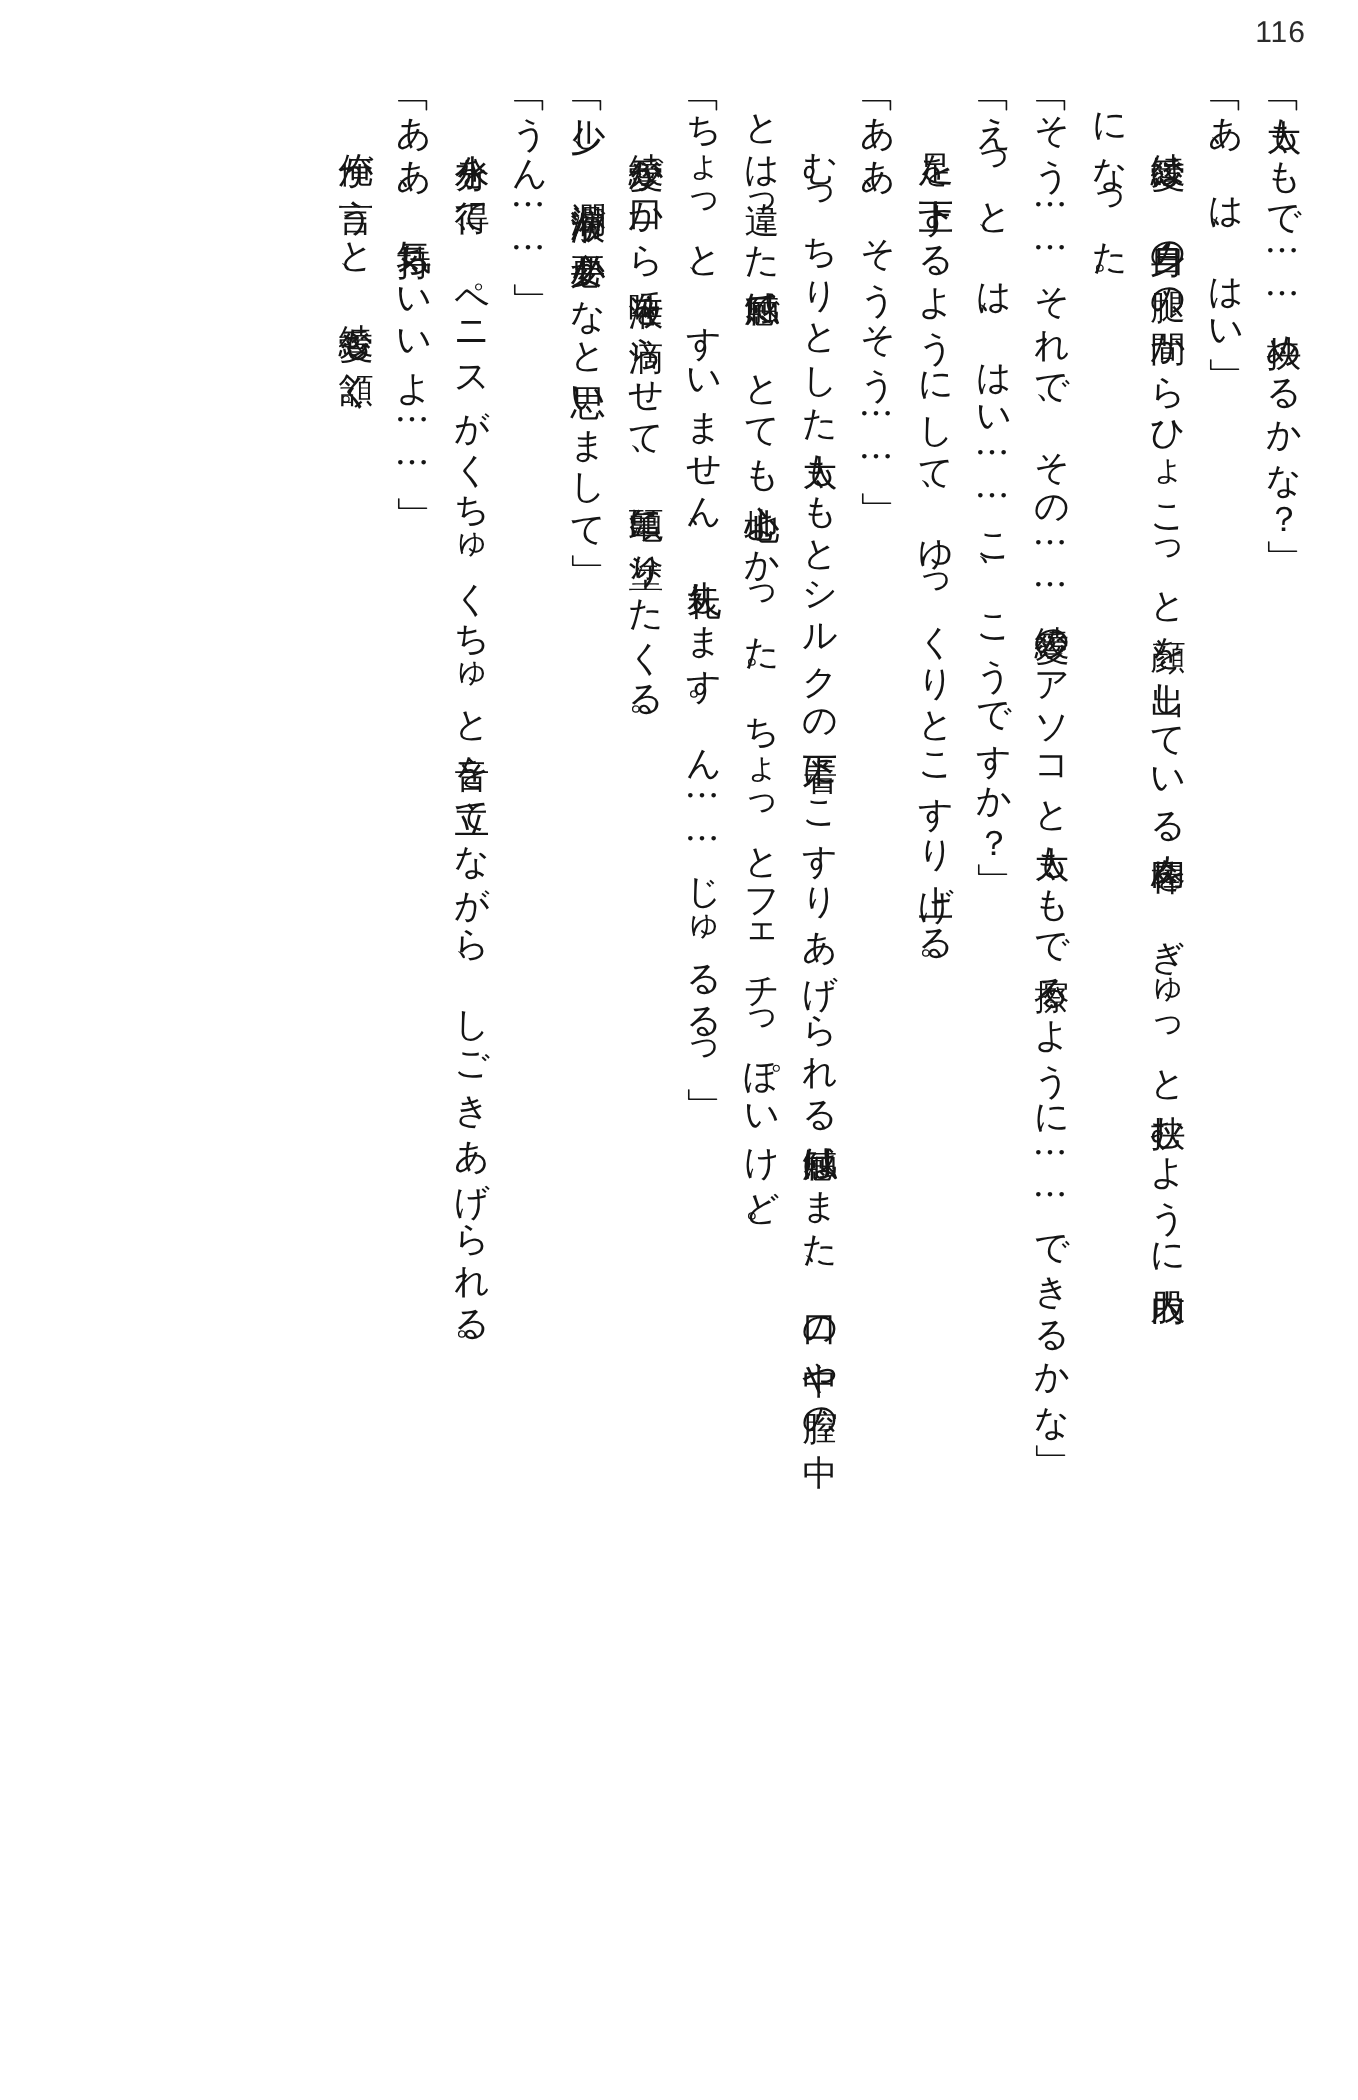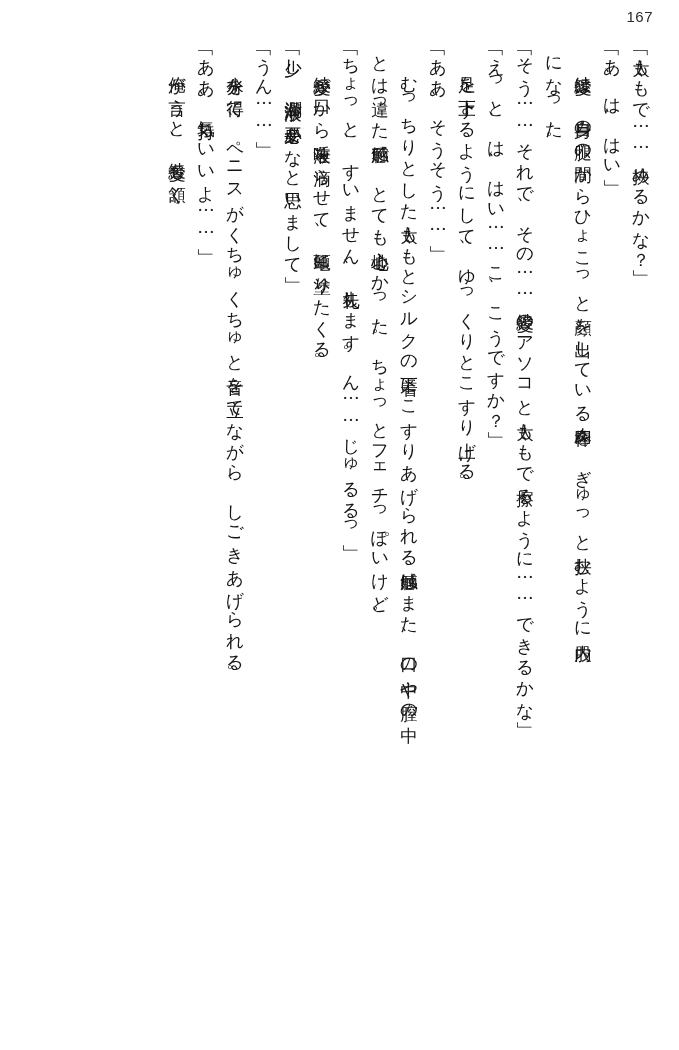--- a/index.html
+++ b/index.html
@@ -52,21 +52,21 @@
     white-space: pre;
     font-family: "DejaVu Serif", "Liberation Serif", serif;
     color: #151515;
   }
 </style>
 </head>
 <body>
 
 <div class="page">
 
-  <div class="page-number">167</div>
+  <div class="page-number">116</div>
 
   <div class="text-body">
     <div class="line">「太ももで……挟めるかな？」</div>
     <div class="line">「あ、は、はい」</div>
     <div class="line">　綾愛は、自身の腿の間からひょこっと顔を出している肉棒を、ぎゅっと挟むように内股</div>
     <div class="line">になった。</div>
     <div class="line">「そう……それで、その……綾愛のアソコと太ももで擦るように……できるかな」</div>
     <div class="line">「えっと、は、はい……こ、こうですか？」</div>
     <div class="line">　足を上下するようにして、ゆっくりとこすり上げる。</div>
     <div class="line">「ああ、そうそう……」</div>

